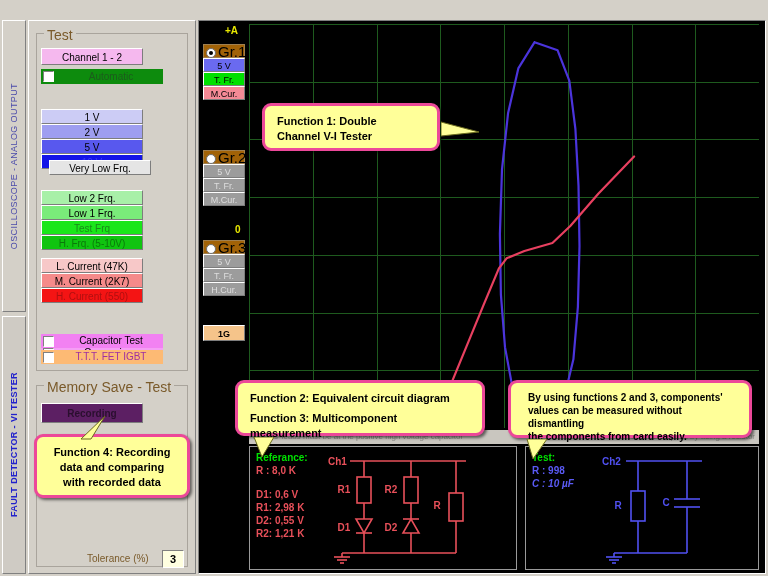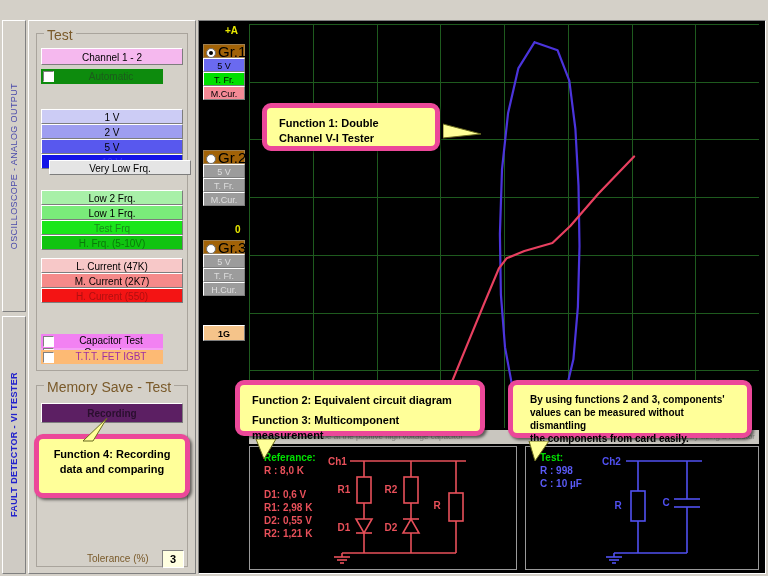--- a/index.html
+++ b/index.html
@@ -62,21 +62,21 @@
   }
   .group{position:absolute;border:1px solid #a9a49c;}
   .group>.glabel{
     position:absolute;top:-7px;left:7px;background:#d4d0c8;
     padding:0 3px;font-size:14px;color:#7a5a2a;
   }
   #grp-test{left:7px;top:12px;width:150px;height:336px;}
   #grp-mem{left:7px;top:364px;width:150px;height:180px;}
 
   .btn{
-    position:absolute;left:12px;width:142px;height:15px;
+    position:absolute;left:12px;width:102px;height:15px;
     font-size:10px;color:#000;text-align:center;line-height:15px;
     border-top:1px solid #ffffff;border-left:1px solid #ffffff;
     border-right:1px solid #7d7d7d;border-bottom:1px solid #7d7d7d;
     box-sizing:border-box;white-space:nowrap;overflow:hidden;
   }
   .chk{
     position:absolute;left:12px;width:122px;height:14px;
     font-size:10px;color:#000;line-height:14px;box-sizing:border-box;
     padding-left:18px;text-align:center;white-space:nowrap;
   }
@@ -131,26 +131,26 @@
     background:#c9c6bf;color:#8c8a85;font-size:8px;line-height:14px;
     overflow:hidden;white-space:nowrap;padding:0 4px;box-sizing:border-box;
     display:flex;justify-content:space-between;
   }
   .diagpanel{
     position:absolute;top:425px;height:124px;background:#000;
     border:1px solid #9a9a9a;box-sizing:border-box;overflow:hidden;
   }
   #diag-ref{left:50px;width:268px;}
   #diag-test{left:326px;width:234px;}
-  .measblock{position:absolute;left:6px;top:4px;font-size:10px;font-weight:bold;line-height:13px;margin-left:8px;}
+  .measblock{position:absolute;left:6px;top:4px;font-size:10px;font-weight:bold;line-height:13px;}
   .meas-title{font-weight:bold;}
 
   
   .callout{
-    position:absolute;background:#ffff99;border:5px solid #ec4899;
+    position:absolute;background:#ffff99;border:3px solid #ec4899;
     border-radius:9px;box-shadow:2px 2px 3px rgba(0,0,0,.55);
     font-size:11px;font-weight:bold;color:#000;line-height:15px;
     padding:8px 12px;box-sizing:border-box;
   }
   .small{font-size:10px;line-height:13px;}
 </style>
 </head>
 <body>
 
 <div id="app">
@@ -325,21 +325,21 @@
             <line x1="18" y1="110" x2="34" y2="110" stroke="#e8505a" stroke-width="1.6"></line>
             <line x1="21" y1="113" x2="31" y2="113" stroke="#e8505a" stroke-width="1.6"></line>
             <line x1="24" y1="116" x2="28" y2="116" stroke="#e8505a" stroke-width="1.6"></line>
           </svg>
       </div>
 
       <div class="diagpanel" id="diag-test">
         <div class="measblock">
           <div class="meas-title" style="color:#00e000;">Test:</div>
           <div style="color:#5a5af5;">R : 998</div>
-          <div style="color:#5a5af5;">C : 10 µF</div>
+          <div style="color:#5a5af5;font-style:italic;">C : 10 µF</div>
         </div>
         <svg id="test-circuit" width="160" height="124" viewBox="0 0 160 124" style="position:absolute;left:66px;top:0;">
             <text x="10" y="18" fill="#5050f0" font-size="10" font-weight="bold" font-family="&quot;Liberation Sans&quot;, sans-serif" text-anchor="start">Ch2</text>
             <line x1="34" y1="14" x2="110" y2="14" stroke="#5050f0" stroke-width="1.6"></line>
             <line x1="46" y1="14" x2="46" y2="44" stroke="#5050f0" stroke-width="1.6"></line>
             <rect x="39" y="44" width="14" height="30" fill="none" stroke="#5050f0" stroke-width="1.6"></rect>
             <line x1="46" y1="74" x2="46" y2="106" stroke="#5050f0" stroke-width="1.6"></line>
             <text x="26" y="62" fill="#5050f0" font-size="10" font-weight="bold" font-family="&quot;Liberation Sans&quot;, sans-serif" text-anchor="middle">R</text>
             <line x1="95" y1="14" x2="95" y2="52" stroke="#5050f0" stroke-width="1.6"></line>
             <line x1="82" y1="52" x2="108" y2="52" stroke="#5050f0" stroke-width="1.6"></line>
@@ -378,19 +378,20 @@
       <div>values can be measured without dismantling</div>
       <div>the components from card easily.</div>
       <svg style="position:absolute;left:14px;top:56px;" width="30" height="22">
         <polygon points="2,0 22,0 8,20" fill="#ffff99" stroke="#6b6b1f" stroke-width="1"></polygon>
       </svg>
     </div>
 
     <div class="callout" style="left:34px;top:418px;width:156px;height:64px;padding:8px 8px;text-align:center;">
       <div>Function 4: Recording</div>
       <div>data and comparing</div>
+      <div>with recorded data</div>
       <svg style="position:absolute;left:40px;top:-22px;" width="40" height="26">
         <polygon points="28,1 14,24 4,24" fill="#ffff99" stroke="#6b6b1f" stroke-width="1"></polygon>
       </svg>
     </div>
 
   </div>
 </div>
 
 </body></html>

